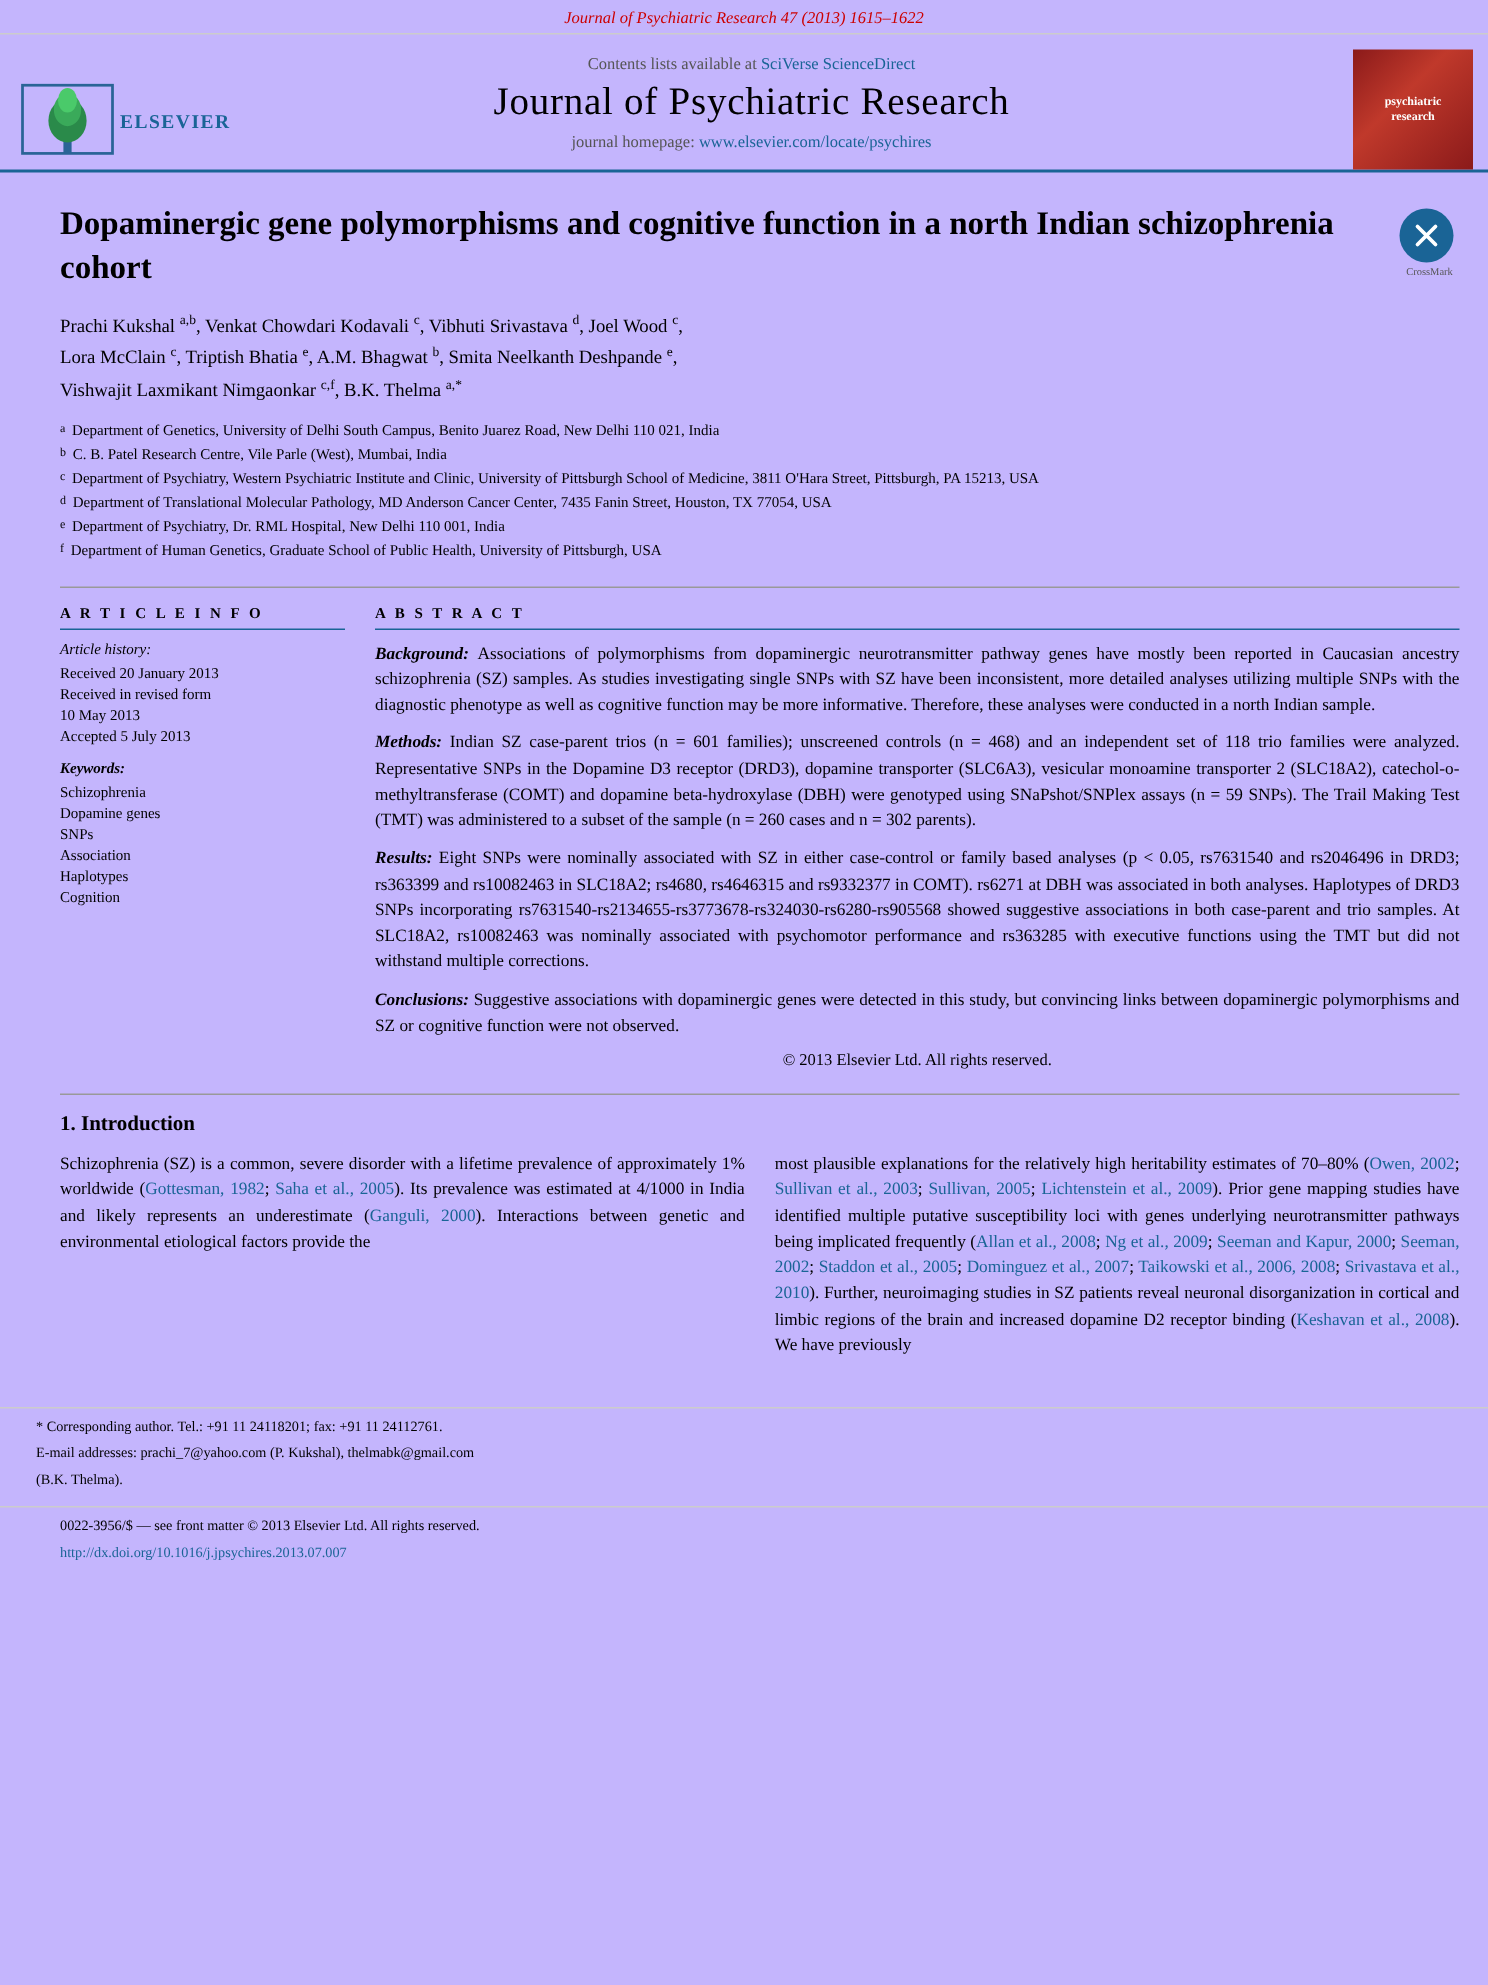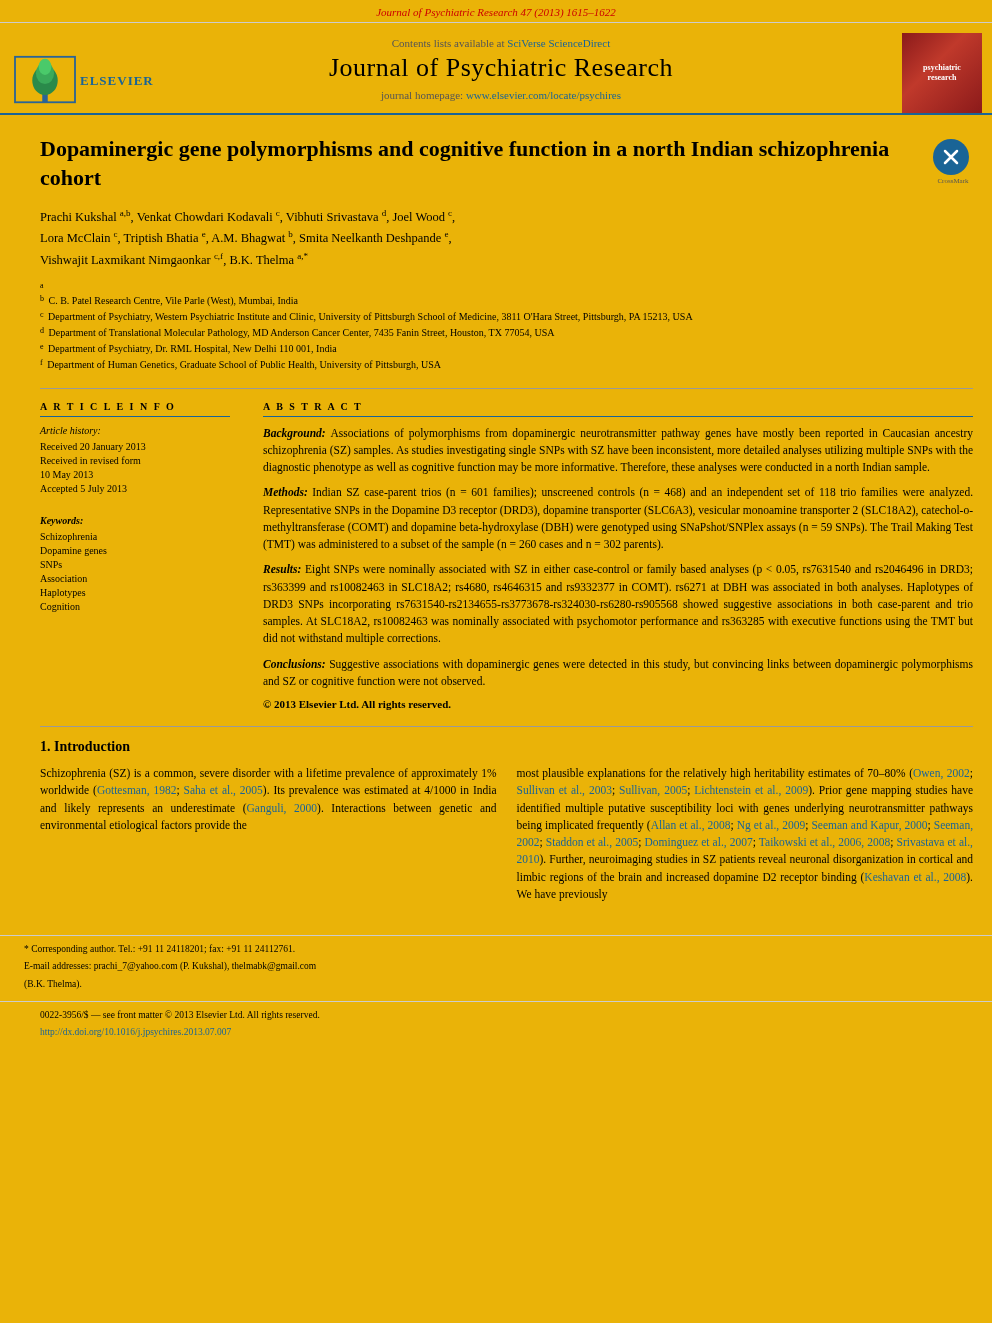--- a/index.html
+++ b/index.html
@@ -8,21 +8,21 @@
       font-family: 'Times New Roman', Times, serif;
       font-size: 13px;
       color: #000;
       width: 992px;
       min-height: 1323px;
     }
 
     .page-wrapper {
       width: 992px;
       min-height: 1323px;
-      background: #eab308;
+      background: #c4b5fd;
       padding: 0;
     }
 
     
     .top-bar {
       text-align: center;
       padding: 6px 0 4px 0;
       font-size: 11px;
       color: #c00;
       border-bottom: 1px solid #ccc;
@@ -191,21 +191,21 @@
     
     .section-divider {
       border: none;
       border-top: 1px solid #999;
       margin: 12px 0;
     }
 
     
     .two-col {
       display: flex;
-      gap: 33px;
+      gap: 20px;
       margin-bottom: 16px;
     }
     .col-left {
       width: 190px;
       flex-shrink: 0;
     }
     .col-right {
       flex: 1;
     }
 
@@ -215,21 +215,21 @@
       font-weight: bold;
       letter-spacing: 2px;
       text-transform: uppercase;
       color: #000;
       margin-bottom: 8px;
       padding-bottom: 4px;
       border-bottom: 1px solid #1a6496;
     }
     .article-history {
       font-size: 10px;
-      margin-bottom: 19px;
+      margin-bottom: 8px;
     }
     .article-history-title {
       font-style: italic;
       font-size: 10px;
       margin-bottom: 4px;
     }
     .history-item {
       font-size: 10px;
       line-height: 1.4;
     }
@@ -253,23 +253,22 @@
       line-height: 1.5;
       margin-bottom: 8px;
       text-align: justify;
     }
     .abstract-label {
       font-style: italic;
       font-weight: bold;
     }
     .abstract-copyright {
       font-size: 11px;
-      text-align: left;
+      text-align: center;
       margin-top: 6px;
-      font-weight: bold;
     }
 
     
     .intro-section {
       margin-top: 10px;
     }
     .section-number-title {
       font-size: 14px;
       font-weight: bold;
       margin-bottom: 10px;
@@ -381,20 +380,21 @@
 
     <div class="authors-line">
       Prachi Kukshal <sup class="author-sup">a,b</sup>, Venkat Chowdari Kodavali <sup class="author-sup">c</sup>, Vibhuti Srivastava <sup class="author-sup">d</sup>, Joel Wood <sup class="author-sup">c</sup>,<br>
       Lora McClain <sup class="author-sup">c</sup>, Triptish Bhatia <sup class="author-sup">e</sup>, A.M. Bhagwat <sup class="author-sup">b</sup>, Smita Neelkanth Deshpande <sup class="author-sup">e</sup>,<br>
       Vishwajit Laxmikant Nimgaonkar <sup class="author-sup">c,f</sup>, B.K. Thelma <sup class="author-sup">a,*</sup>
     </div>
 
     <div class="affiliations">
       <div class="affil-item">
         <sup class="affil-sup">a</sup>
+          <span>&nbsp;Department of Genetics, University of Delhi South Campus, Benito Juarez Road, New Delhi 110 021, India</span>
       </div>
       <div class="affil-item">
         <sup class="affil-sup">b</sup>
           <span>&nbsp;C. B. Patel Research Centre, Vile Parle (West), Mumbai, India</span>
       </div>
       <div class="affil-item">
         <sup class="affil-sup">c</sup>
           <span>&nbsp;Department of Psychiatry, Western Psychiatric Institute and Clinic, University of Pittsburgh School of Medicine, 3811 O'Hara Street, Pittsburgh, PA 15213, USA</span>
       </div>
       <div class="affil-item">

